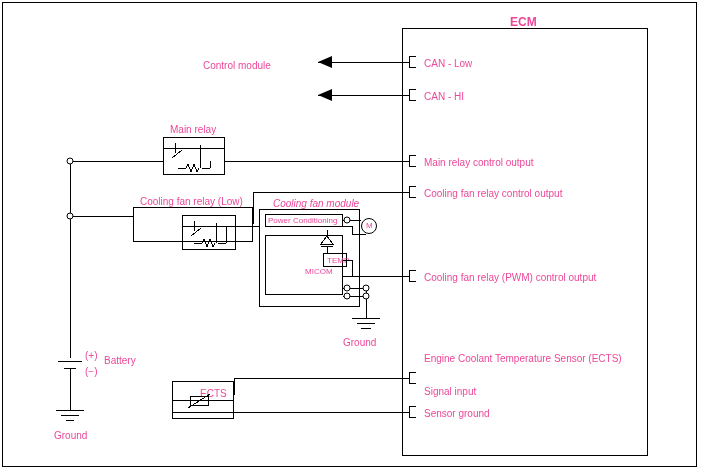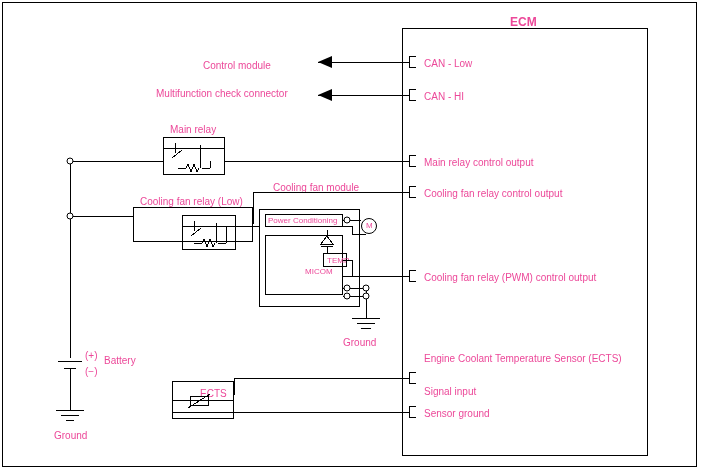--- a/index.html
+++ b/index.html
@@ -85,30 +85,29 @@
   <div class="txt t10" style="left:424px; top:58px;">CAN - Low</div>
   <div class="txt t10" style="left:424px; top:91px;">CAN - HI</div>
   <div class="txt t10" style="left:424px; top:157px;">Main relay control output</div>
   <div class="txt t10" style="left:424px; top:272px;">Cooling fan relay (PWM) control output</div>
   <div class="txt t10" style="left:424px; top:188px;">Cooling fan relay control output</div>
   <div class="txt t10" style="left:424px; top:353px;">Engine Coolant Temperature Sensor (ECTS)</div>
   <div class="txt t10" style="left:424px; top:386px;">Signal input</div>
   <div class="txt t10" style="left:424px; top:408px;">Sensor ground</div>
 
   <div class="txt t10" style="left:156px; top:60px;margin-left:47px;">Control module</div>
-  <div class="txt t10" style="left:156px; top:88px;">Multifunction check connector</div>
 
   <div class="txt t9" style="left:170px; top:124px;">Main relay</div>
   <div class="box" style="left:163px; top:137px; width:62px; height:38px;"></div>
 
   <div class="txt t9" style="left:140px; top:196px;">Cooling fan relay (Low)</div>
   <div class="box" style="left:133px; top:207px; width:120px; height:35px;"></div>
   <div class="box" style="left:182px; top:215px; width:54px; height:35px;"></div>
 
-  <div class="txt t9" style="left:273px; top:182px;">Cooling fan module</div>
+  <div class="txt t9" style="left:273px; top:198px;font-style:italic;">Cooling fan module</div>
   <div class="box" style="left:259px; top:209px; width:101px; height:98px;"></div>
   <div class="box" style="left:265px; top:214px; width:78px; height:13px;"></div>
   <div class="txt t8" style="left:268px; top:216px;">Power Conditioning</div>
   <div class="box" style="left:265px; top:235px; width:78px; height:60px;"></div>
   <div class="txt t8" style="left:277px; top:267px;margin-left:28px;">MICOM</div>
   <div class="box" style="left:323px; top:253px; width:24px; height:14px;"></div>
   <div class="txt t8" style="left:327px; top:256px;">TEMP</div>
 
   <div class="circ" style="left:361px; top:218px; width:16px; height:16px;"></div>
   <div class="txt t8" style="left:366px; top:221px;">M</div>

